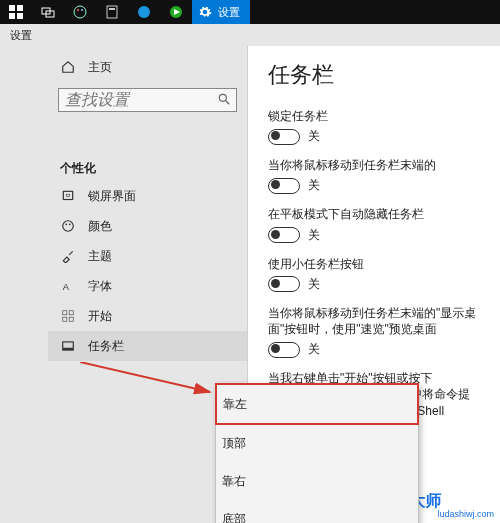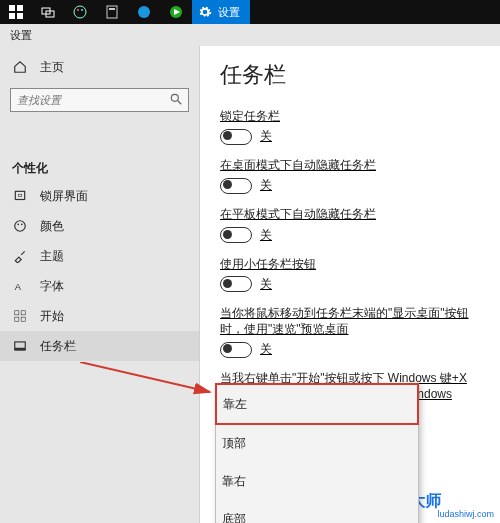--- a/index.html
+++ b/index.html
@@ -53,20 +53,21 @@
     align-items: center;
     padding-left: 10px;
     font-size: 11px;
     color: #222;
     background: #e6e6e6;
   }
   .win-body {
     flex: 1;
     display: flex;
     min-height: 0;
+    padding-left: 48px;
   }
   
   .sidebar {
     width: 200px;
     background: #e6e6e6;
     box-sizing: border-box;
     padding: 6px 0 0 0;
     border-right: 1px solid #d0d0d0;
     display: flex;
     flex-direction: column;
@@ -94,21 +95,21 @@
     margin: 6px 10px 10px 10px;
     position: relative;
   }
   .search-wrap input {
     width: 100%;
     box-sizing: border-box;
     height: 24px;
     border: 1px solid #888;
     background: #f7f7f7;
     padding: 0 24px 0 6px;
-    font-size: 11px;
+    font-size: 16px;
     font-style: italic;
     color: #666;
   }
   .search-wrap .sicon {
     position: absolute;
     right: 6px;
     top: 4px;
     color: #666;
   }
   .side-section-title {
@@ -128,21 +129,20 @@
   }
   .page-title {
     font-size: 22px;
     color: #222;
     margin: 0 0 18px 0;
     font-weight: 400;
   }
   .setting {
     margin-bottom: 12px;
     position: relative;
-    text-decoration: underline;
   }
   .setting-label {
     font-size: 12px;
     color: #222;
     margin-bottom: 4px;
     line-height: 1.35;
   }
   .toggle-row {
     display: flex;
     align-items: center;
@@ -370,21 +370,21 @@
         <div class="setting-label">锁定任务栏</div>
         <div class="toggle-row">
           <div class="toggle">
               <div class="knob"></div>
             </div>
           <span class="toggle-state">关</span>
         </div>
       </div>
 
       <div class="setting">
-        <div class="setting-label">在桌面模式下自动隐藏任务栏</div>
+        <div class="setting-label">当你将鼠标移动到任务栏末端的</div>
         <div class="toggle-row">
           <div class="toggle">
               <div class="knob"></div>
             </div>
           <span class="toggle-state">关</span>
         </div>
       </div>
 
       <div class="setting">
         <div class="setting-label">在平板模式下自动隐藏任务栏</div>

